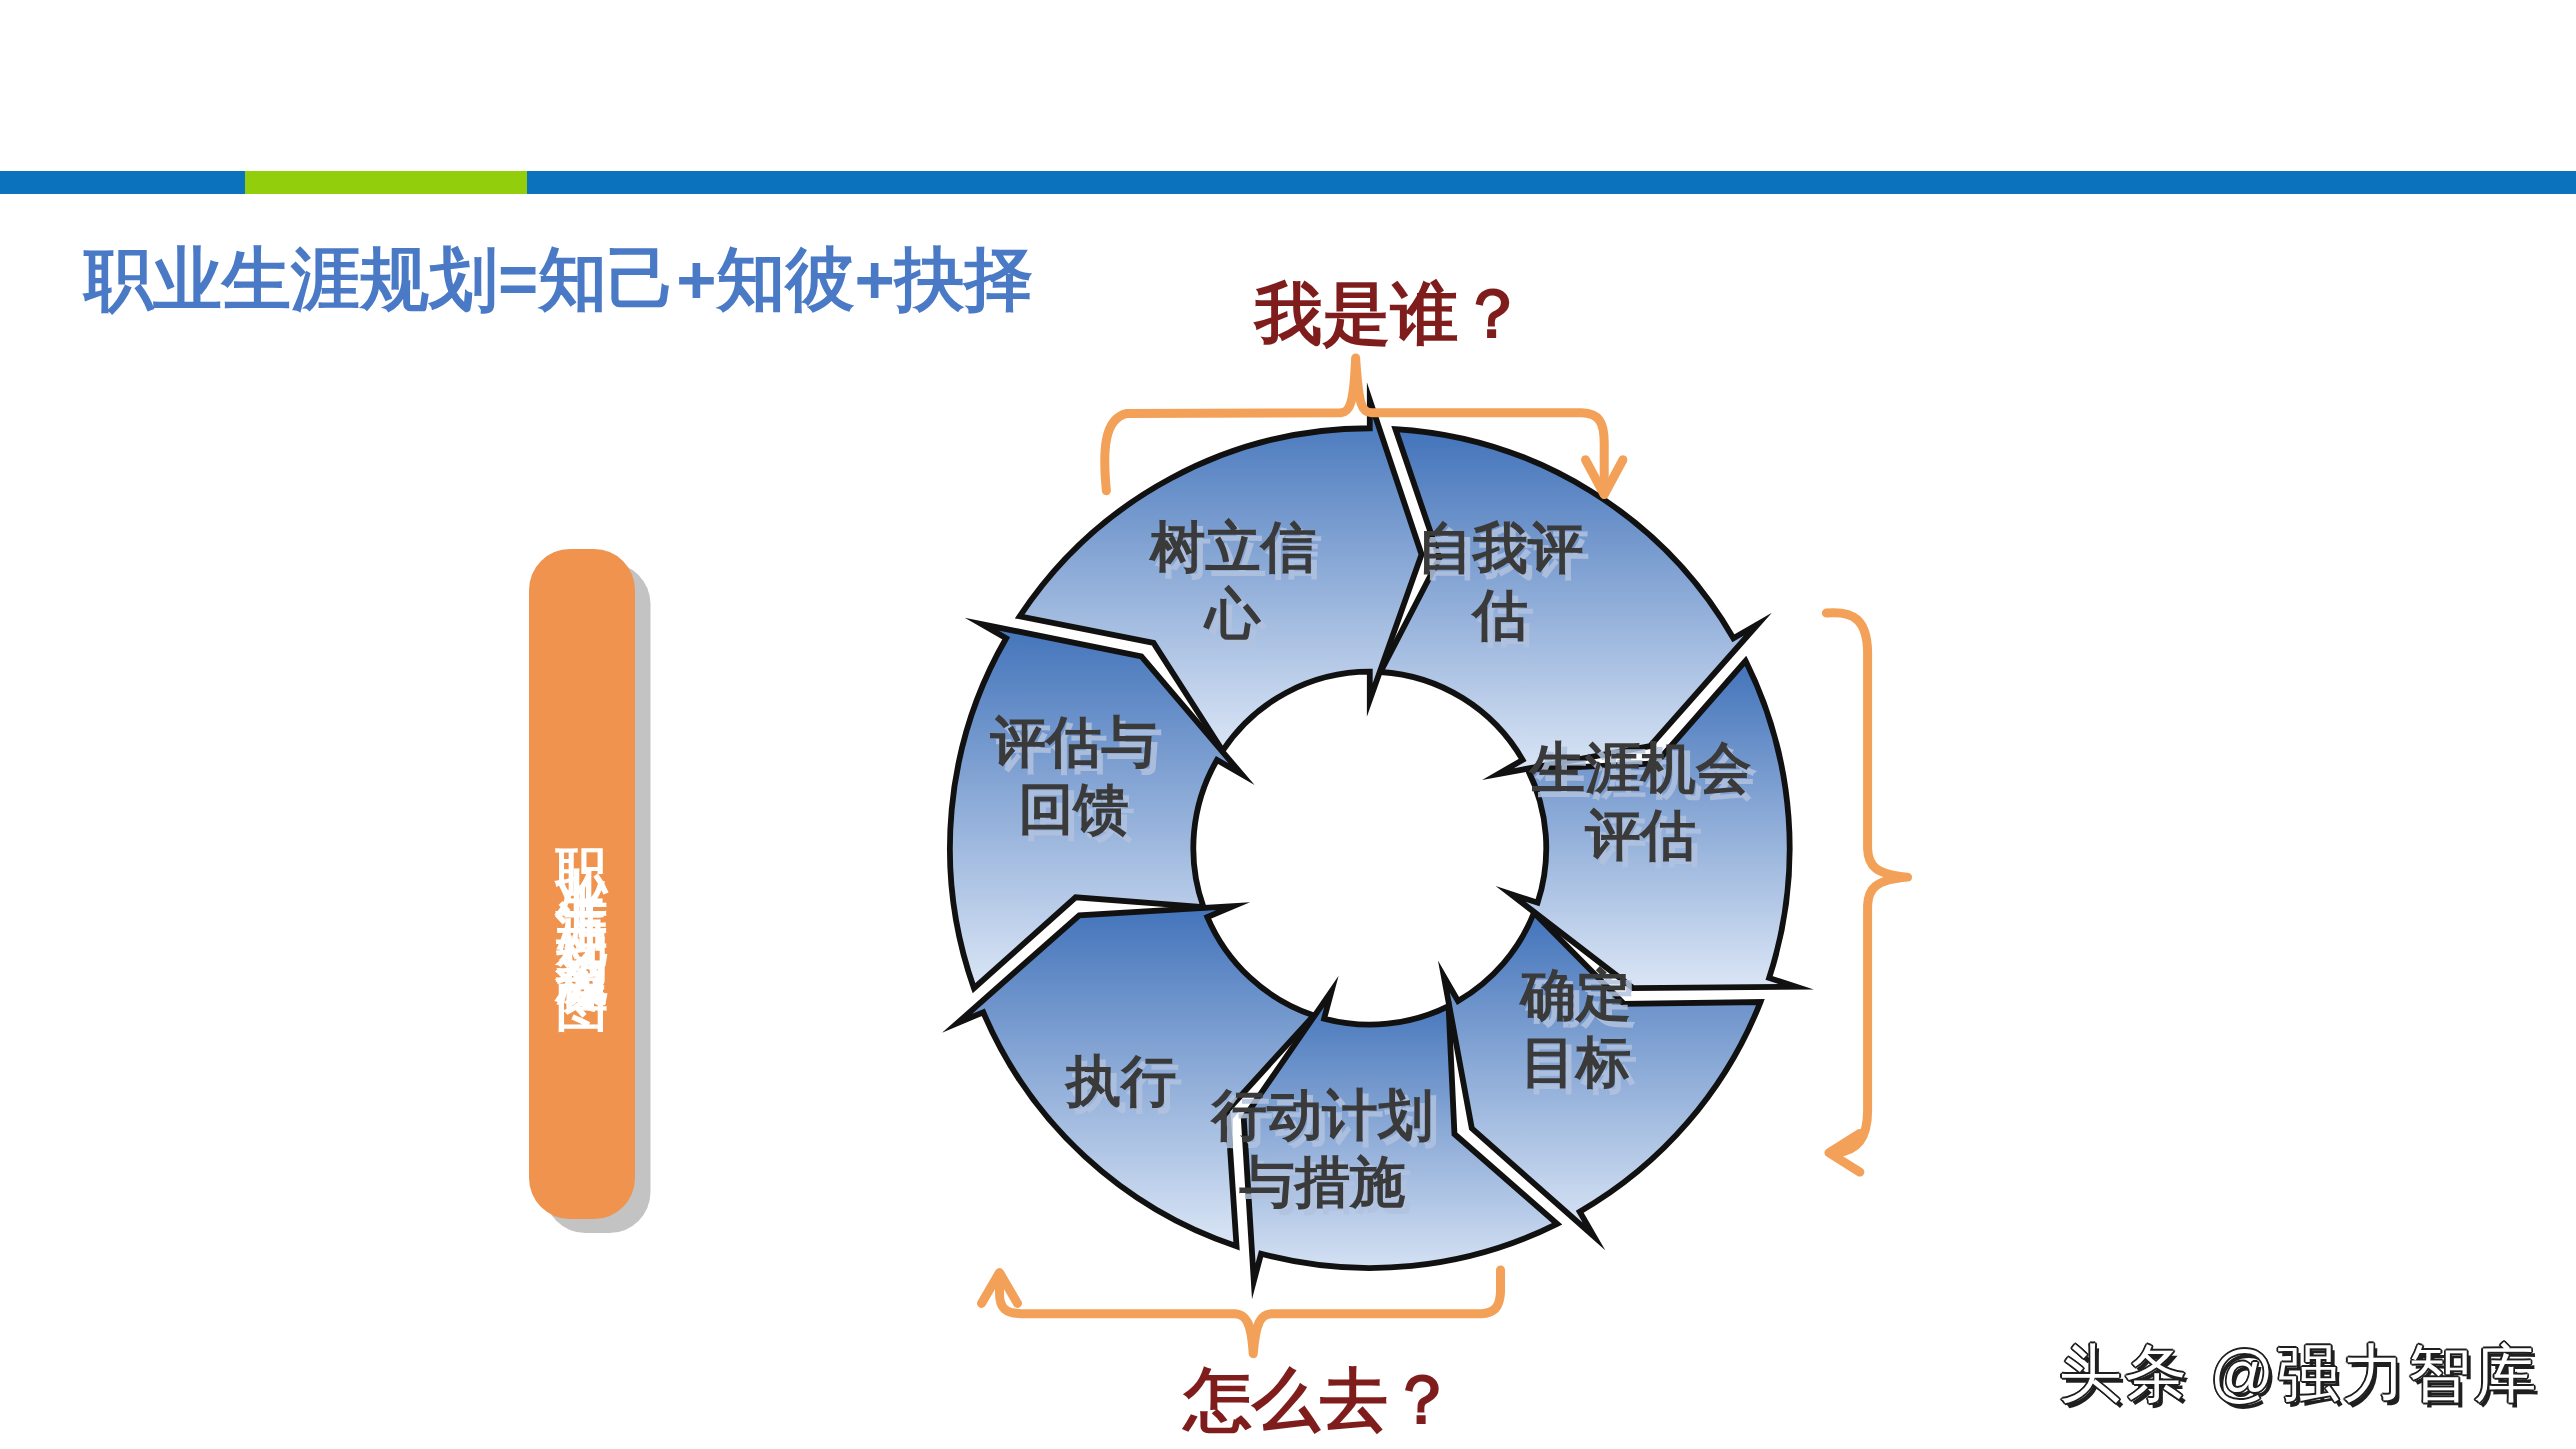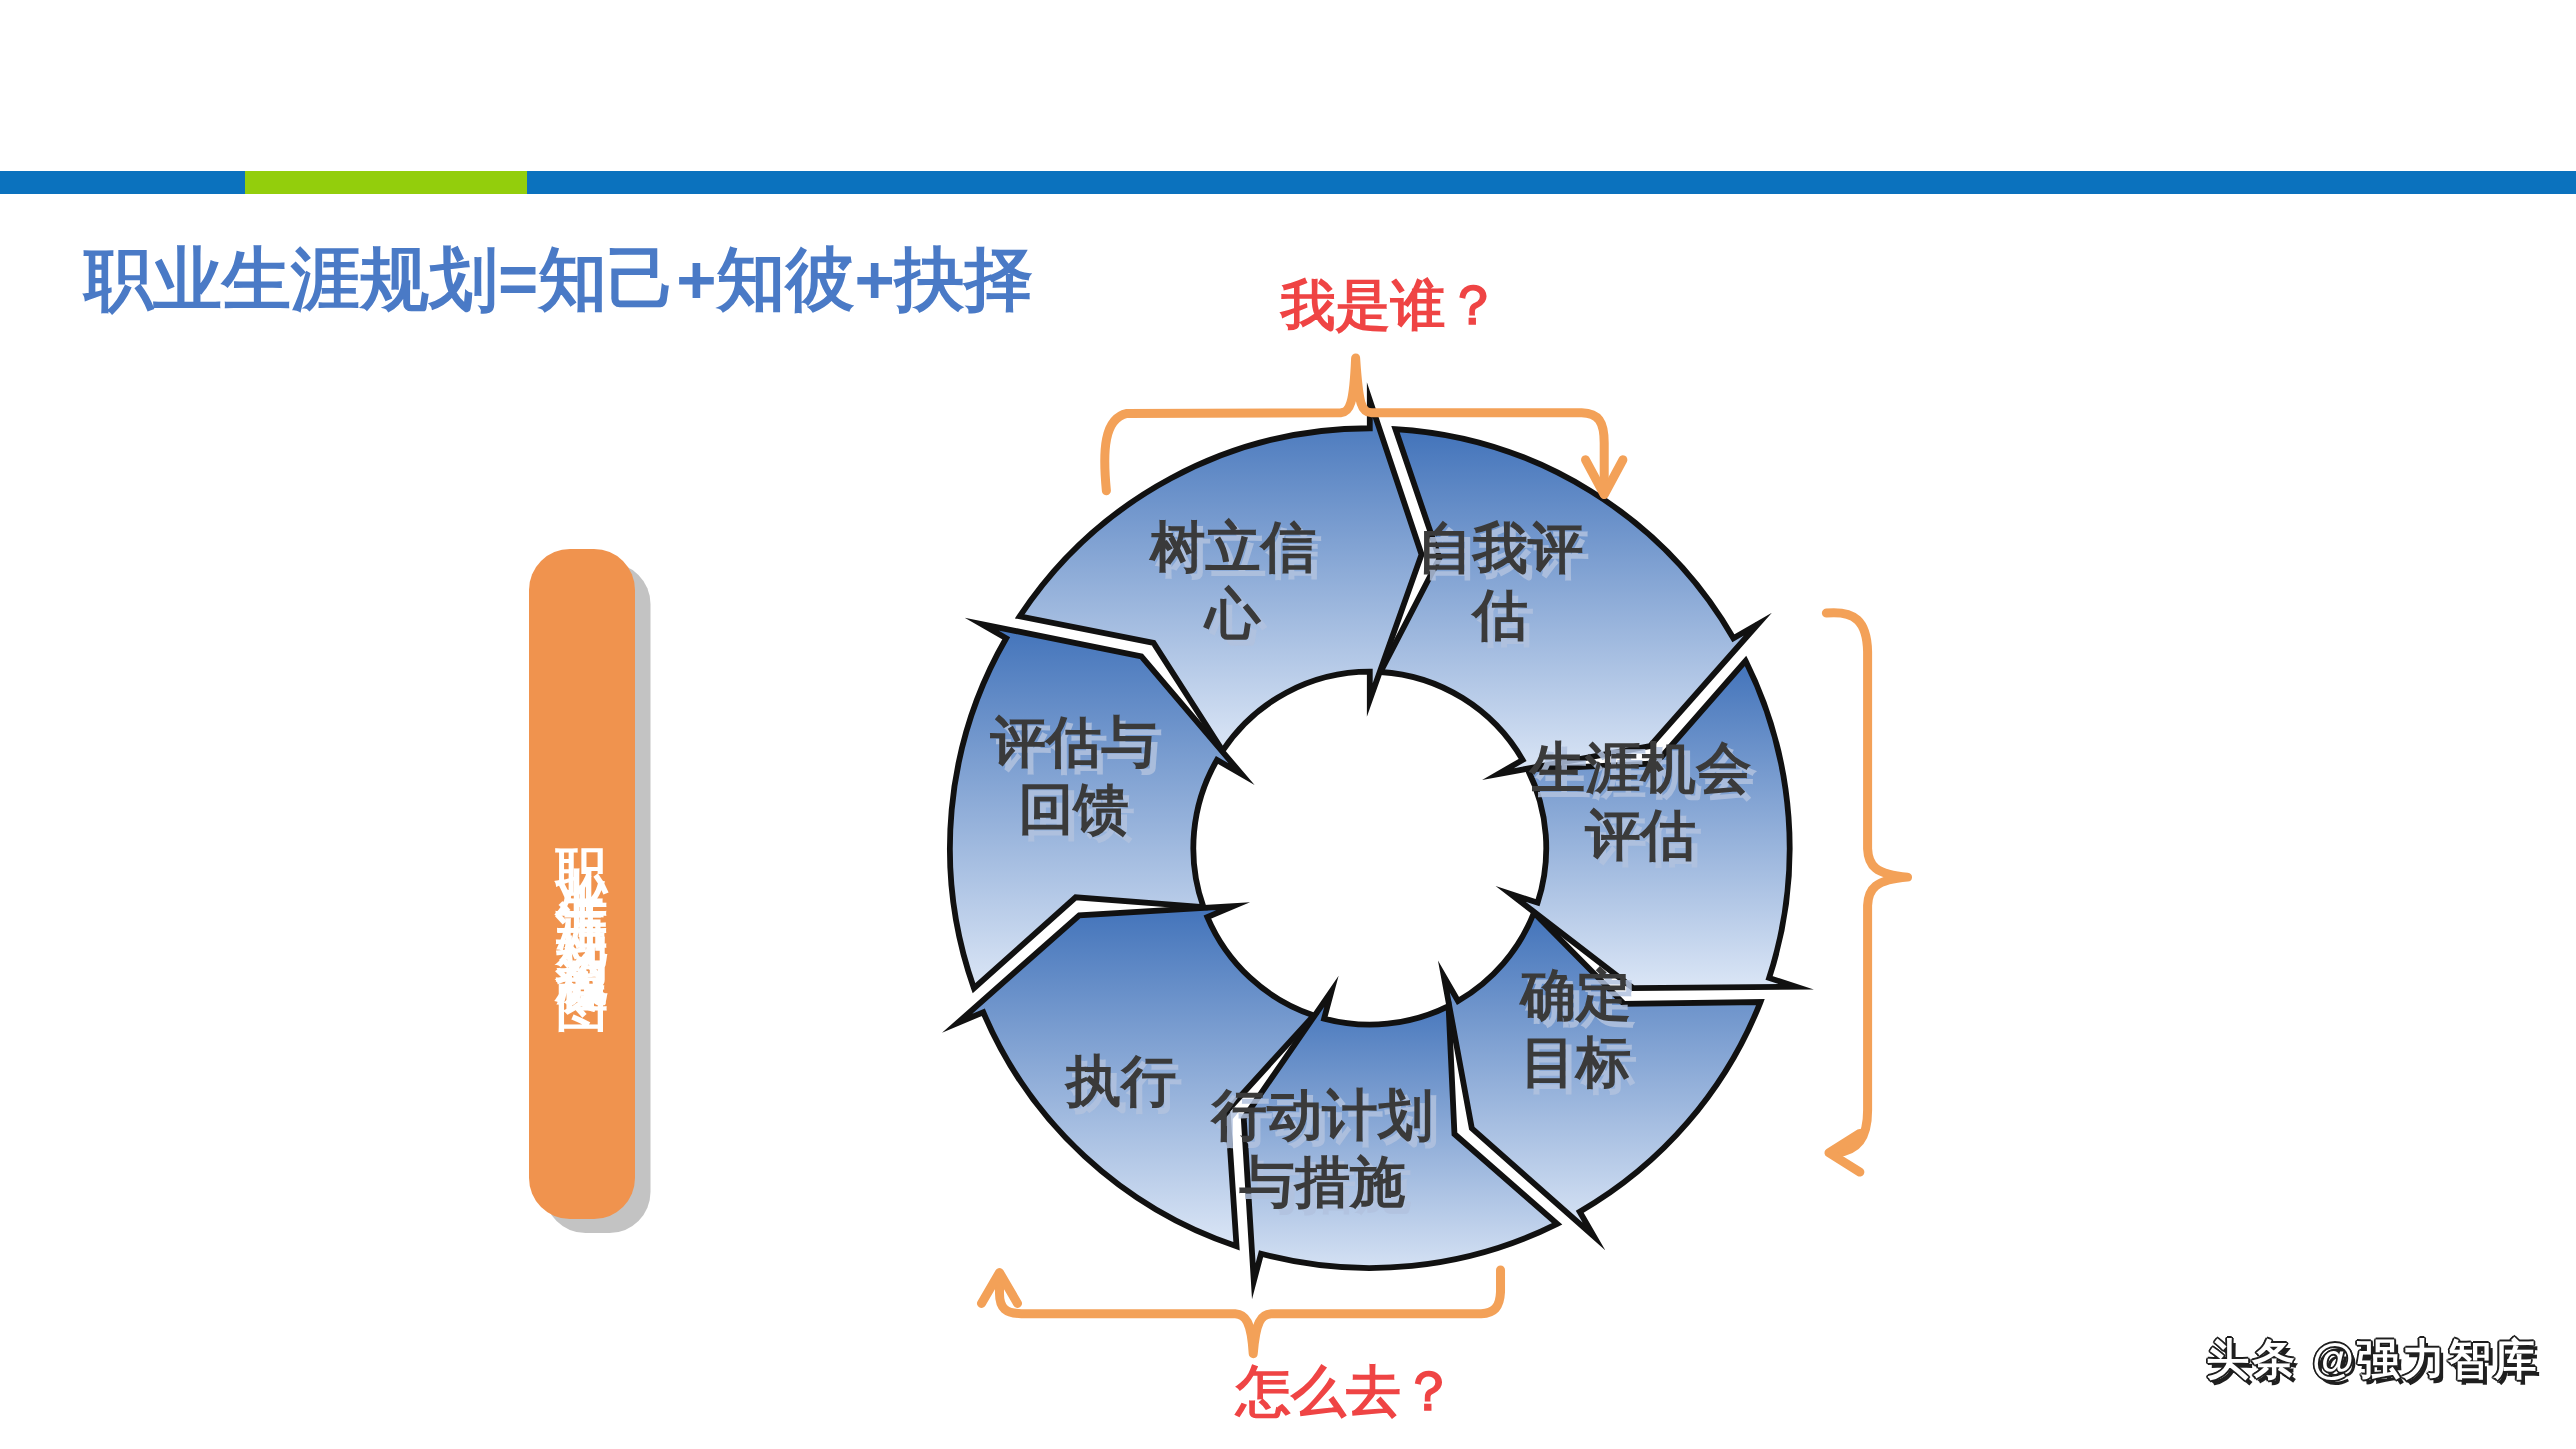--- a/index.html
+++ b/index.html
@@ -20,26 +20,26 @@
         box-shadow:15.5px 14px 0 #c3c3c3;
         display:flex;align-items:center;justify-content:center;}
   .pill span{writing-mode:vertical-rl;text-orientation:upright;
         font-size:52px;font-weight:900;color:#ffffff;letter-spacing:16.7px;line-height:106px;}
 
   #cycle-svg{position:absolute;left:0;top:0;width:2576px;height:1449px;}
 
   .seg-label{font-size:86px;font-weight:900;
              text-shadow:6px 6px 0 rgba(178,194,222,0.85);}
 
-  .q{position:absolute;font-size:55px;font-weight:900;color:#ef4444;white-space:nowrap;}
+  .q{position:absolute;font-size:68px;font-weight:900;color:#7f1d1d;white-space:nowrap;}
   .q-who{left:1191px;top:269px;width:399px;text-align:center;}
   .q-where{left:1918px;top:837px;}
   .q-how{left:1070px;top:1355px;width:386px;text-align:right;}
 
-  .watermark{position:absolute;right:37px;top:1331px;font-size:43px;font-weight:700;
+  .watermark{position:absolute;right:37px;top:1331px;font-size:63px;font-weight:400;
              color:#ffffff;letter-spacing:2.6px;white-space:nowrap;
              text-shadow:3.9px 4.5px 0 #1f1f1f,-1.3px -1.3px 0 #1f1f1f,1.3px -1.3px 0 #1f1f1f,
                          -1.3px 1.3px 0 #1f1f1f,1.3px 1.3px 0 #1f1f1f,0 -1.9px 0 #1f1f1f,
                          -1.9px 0 0 #1f1f1f,1.9px 0 0 #1f1f1f,0 1.9px 0 #1f1f1f;}
 </style>
 </head>
 <body>
 
 <div class="slide">
 

